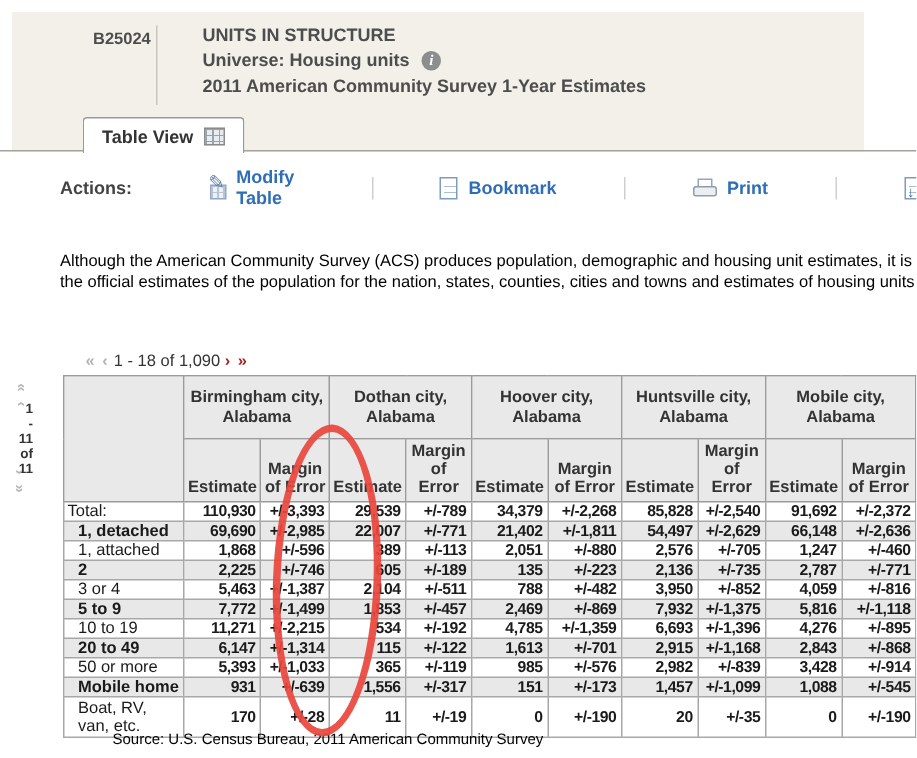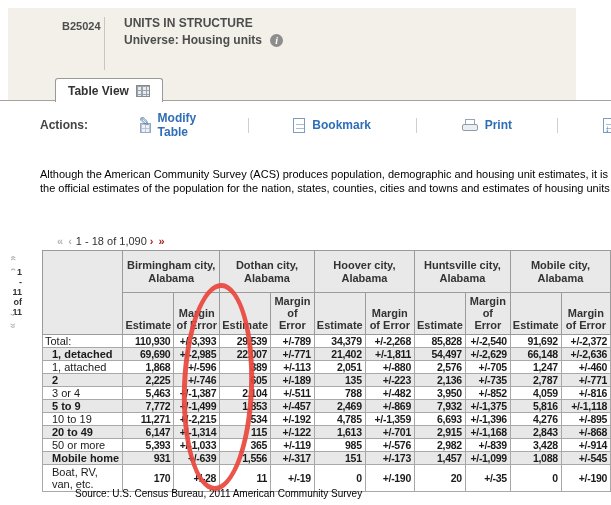--- a/index.html
+++ b/index.html
@@ -4,21 +4,21 @@
 <style>
   * { box-sizing: border-box; margin: 0; padding: 0; }
   html,body { background:#fff; }
   body { font-family: "Liberation Sans", "DejaVu Sans", sans-serif; }
   .page { position:relative; width:611px; height:505px; background:#fff; overflow:hidden; }
 
   
   .hdr-panel { position:absolute; left:8px; top:8px; width:568px; height:93px; background:#f2f0e9; }
   .tbl-id { position:absolute; left:62px; top:20px; font-size:11px; font-weight:bold; color:#4d4d4d; }
   .hdr-div { position:absolute; left:104px; top:17px; width:1px; height:53px; background:#c9c6bd; }
-  .hdr-text { position:absolute; left:124px; top:15px; font-size:12px; font-weight:bold; color:#4d4d4d; line-height:17px; }
+  .hdr-text { position:absolute; left:135px; top:15px; font-size:12px; font-weight:bold; color:#4d4d4d; line-height:17px; }
   .hdr-text .row { display:flex; align-items:center; gap:8px; }
   .info-i { display:inline-flex; width:13px; height:13px; border-radius:50%; background:#8d8d8d; color:#fff;
             font:italic bold 10px "Liberation Serif", serif; align-items:center; justify-content:center; }
 
   
   .tab-line { position:absolute; left:0; top:100px; width:611px; height:1px; background:#a5a29b; }
   .tab { position:absolute; left:55px; top:78px; height:24px; padding:0 12px; background:#fff;
          border:1px solid #999; border-bottom:none; border-radius:3px 3px 0 0; z-index:5;
          display:flex; align-items:center; gap:7px; font-size:12px; font-weight:bold; color:#333; }
   .grid-ic { display:inline-block; width:14px; height:12px; border:1px solid #8a8a8a; background-color:#e8ebf0;
@@ -86,20 +86,21 @@
 
   <div class="hdr-panel"></div>
   <div class="tbl-id">B25024</div>
   <div class="hdr-div"></div>
   <div class="hdr-text">
     <div>UNITS IN STRUCTURE</div>
     <div class="row">
       <span>Universe: Housing units</span>
       <span class="info-i">i</span>
     </div>
+    <div>2011 American Community Survey 1-Year Estimates</div>
   </div>
 
   <div class="tab-line"></div>
   <div class="tab">
     <span>Table View</span>
     <span class="grid-ic"></span>
   </div>
 
   <div class="actions">
     <span class="actions-label">Actions:</span>

